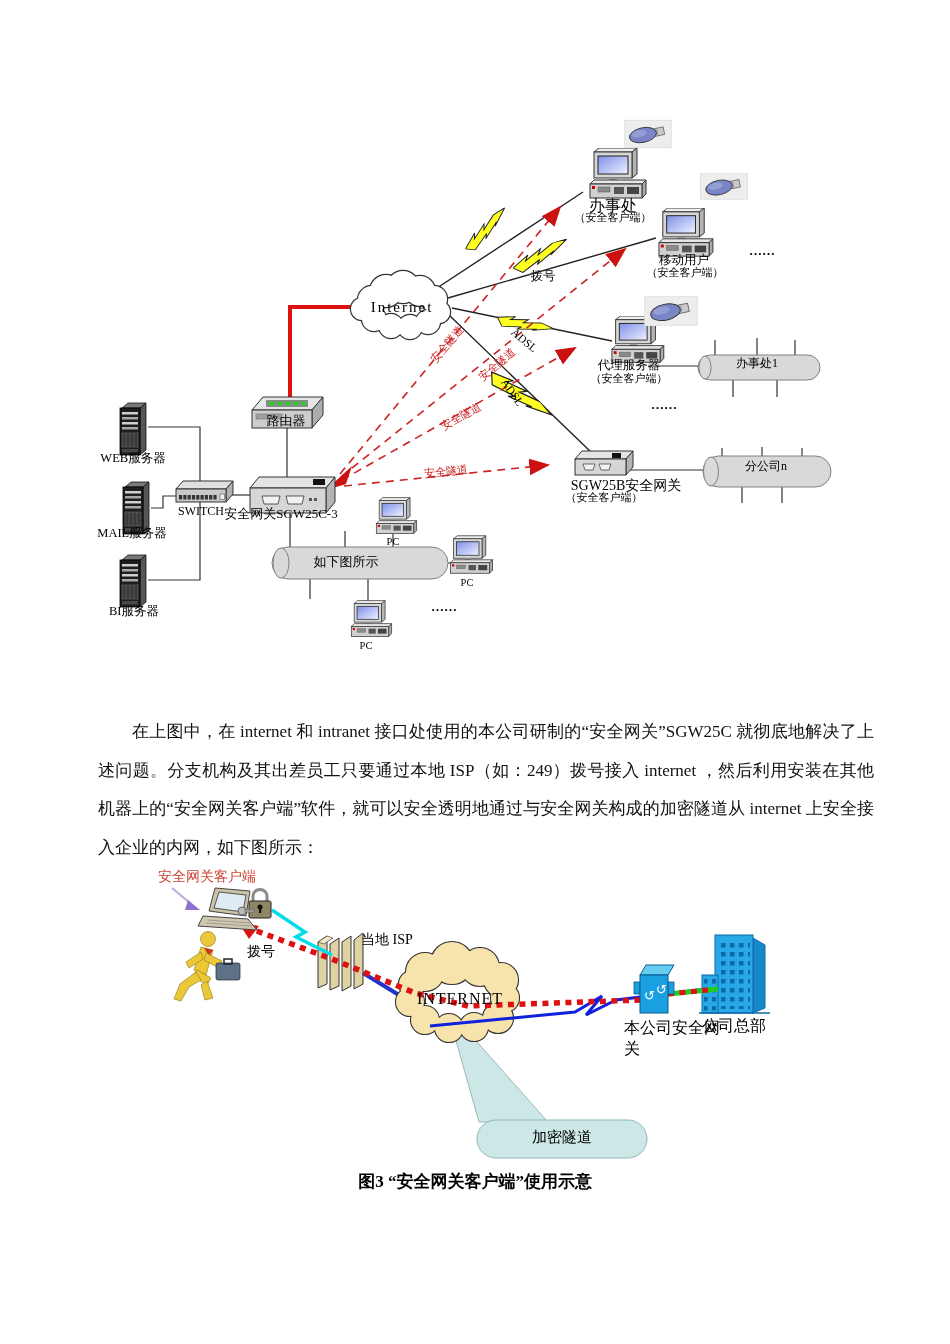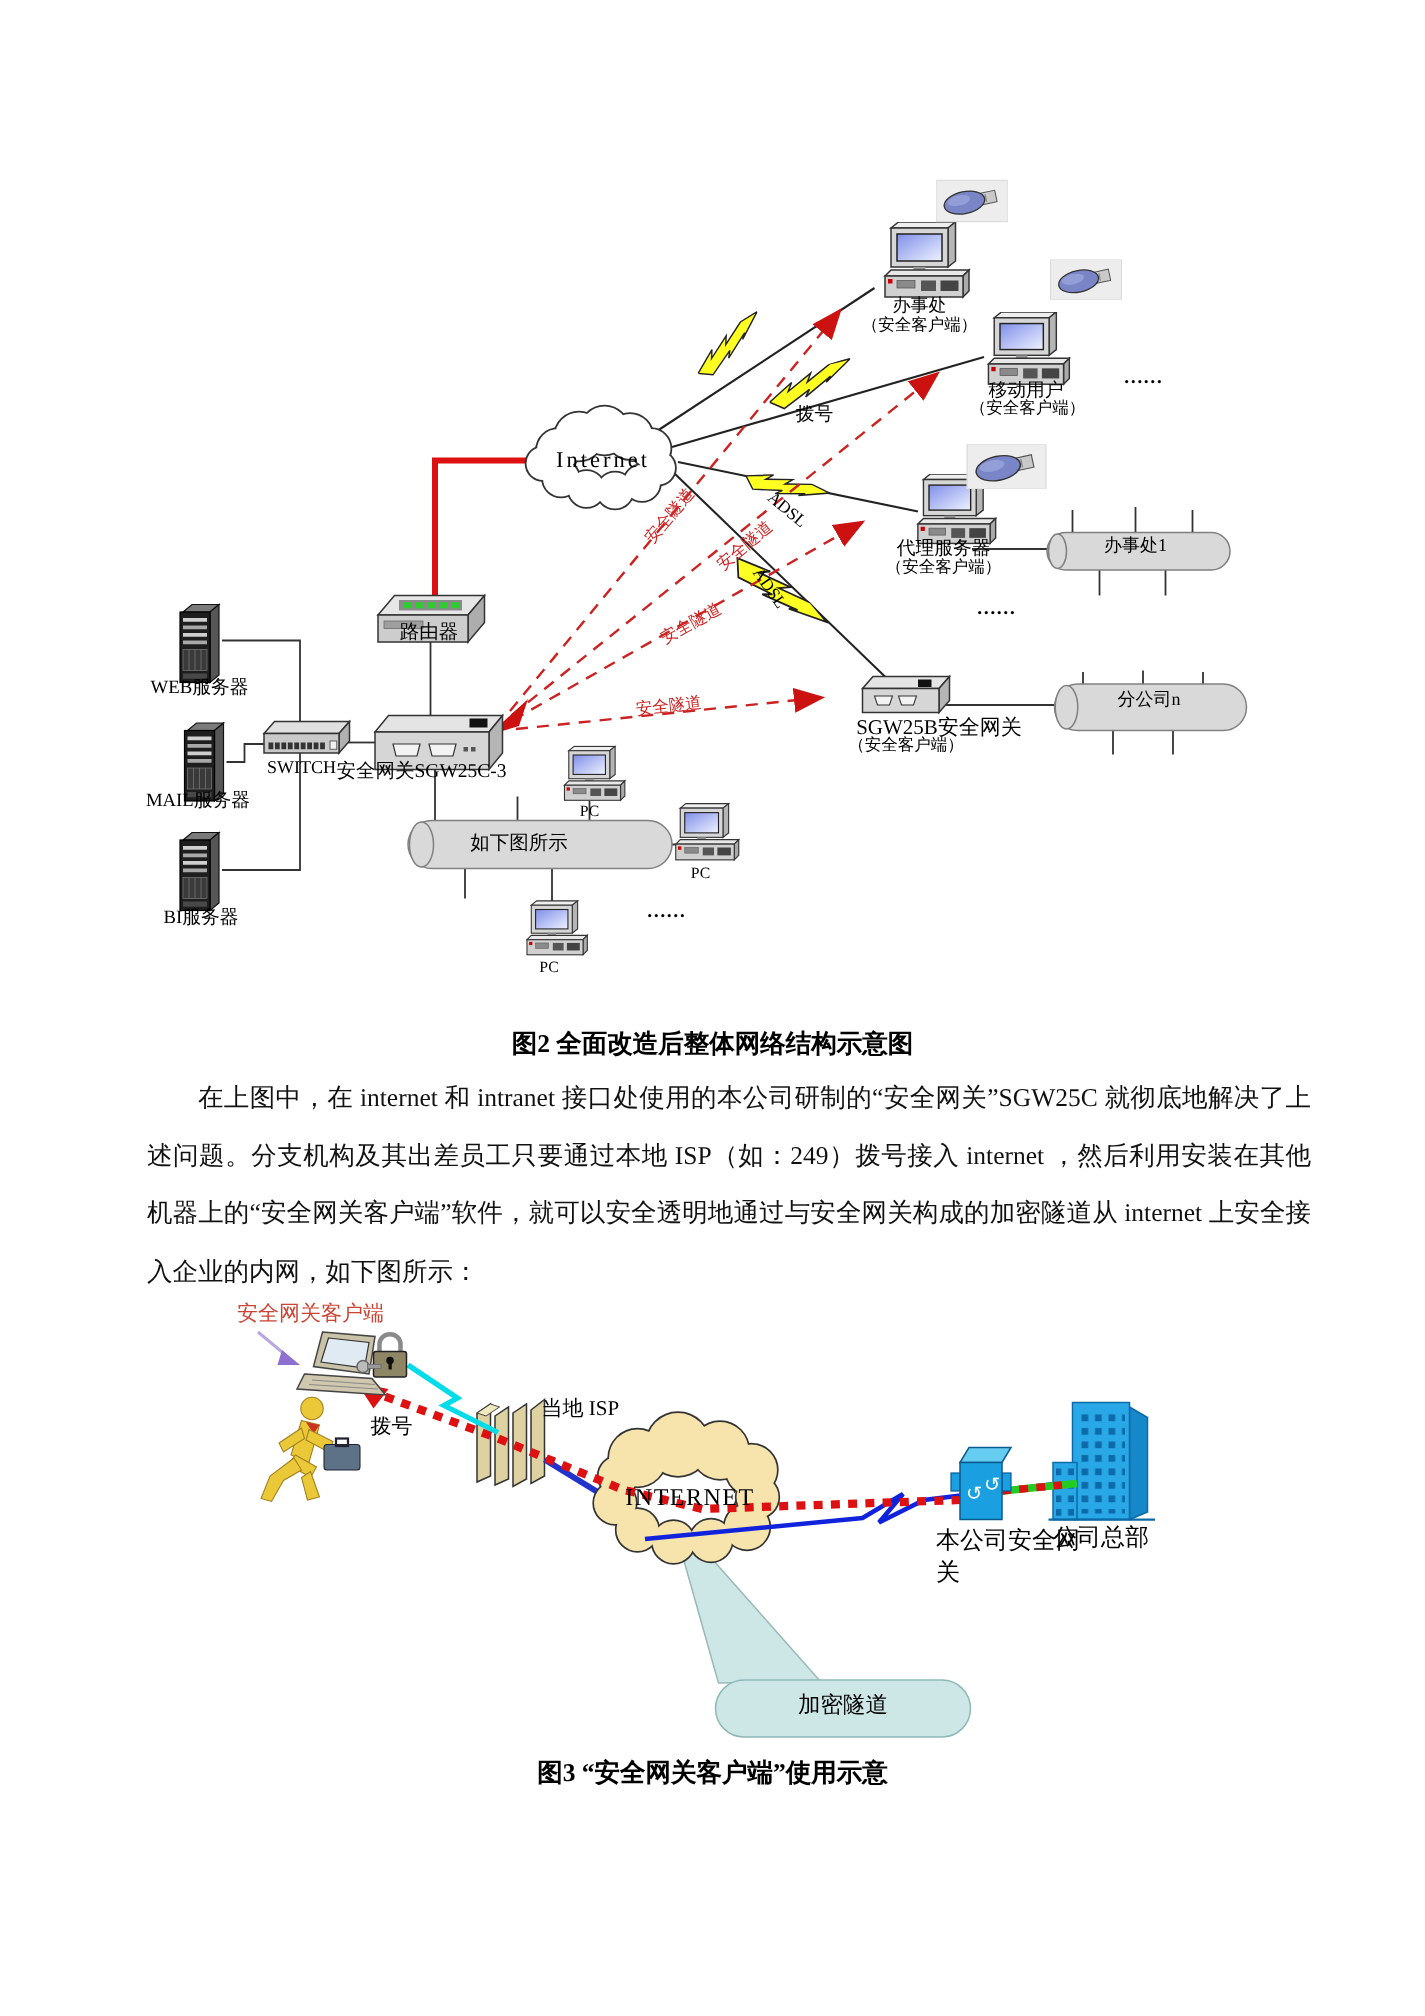--- a/index.html
+++ b/index.html
@@ -237,21 +237,21 @@
     </svg>
 
     <div class="lbl c" style="left:402px;top:299px;font-size:15px;letter-spacing:2px;">Internet</div>
     <div class="lbl c" style="left:543px;top:269px;font-size:12.5px;">拨号</div>
     <div class="lbl c" style="left:524px;top:334px;font-size:11.5px;transform:translateX(-50%) rotate(40deg);">ADSL</div>
     <div class="lbl c" style="left:512px;top:386px;font-size:11.5px;transform:translateX(-50%) rotate(55deg);">ADSL</div>
     <div class="lbl c red" style="left:447px;top:338px;font-size:11px;transform:translateX(-50%) rotate(-50deg);">安全隧道</div>
     <div class="lbl c red" style="left:497px;top:358px;font-size:11px;transform:translateX(-50%) rotate(-40deg);">安全隧道</div>
     <div class="lbl c red" style="left:461px;top:410px;font-size:11px;transform:translateX(-50%) rotate(-29deg);">安全隧道</div>
     <div class="lbl c red" style="left:446px;top:465px;font-size:11px;transform:translateX(-50%) rotate(-6deg);">安全隧道</div>
-    <div class="lbl c" style="left:613px;top:197px;font-size:12px;">办事处</div>
+    <div class="lbl c" style="left:613px;top:197px;font-size:16px;">办事处</div>
     <div class="lbl c" style="left:613px;top:211px;font-size:11px;">（安全客户端）</div>
     <div class="lbl c" style="left:684px;top:253px;font-size:12.5px;">移动用户</div>
     <div class="lbl c" style="left:685px;top:266px;font-size:11px;">（安全客户端）</div>
     <div class="lbl c" style="left:629px;top:358px;font-size:12.5px;">代理服务器</div>
     <div class="lbl c" style="left:629px;top:372px;font-size:11px;">（安全客户端）</div>
     <div class="lbl c" style="left:604px;top:478px;font-size:14px;margin-left:22px;">SGW25B安全网关</div>
     <div class="lbl c" style="left:604px;top:491px;font-size:11px;">（安全客户端）</div>
     <div class="lbl c" style="left:757px;top:357px;font-size:12px;">办事处1</div>
     <div class="lbl c" style="left:766px;top:460px;font-size:12px;">分公司n</div>
     <div class="lbl c" style="left:286px;top:414px;font-size:13px;">路由器</div>
@@ -262,21 +262,20 @@
     <div class="lbl c" style="left:134px;top:604px;font-size:12.5px;">BI服务器</div>
     <div class="lbl c" style="left:346px;top:555px;font-size:13px;">如下图所示</div>
     <div class="lbl c" style="left:393px;top:536px;font-size:10.5px;">PC</div>
     <div class="lbl c" style="left:467px;top:577px;font-size:10.5px;">PC</div>
     <div class="lbl c" style="left:366px;top:640px;font-size:10.5px;">PC</div>
     <div class="lbl c" style="left:762px;top:244px;font-size:13px;font-weight:bold;">……</div>
     <div class="lbl c" style="left:664px;top:398px;font-size:13px;font-weight:bold;">……</div>
     <div class="lbl c" style="left:444px;top:600px;font-size:13px;font-weight:bold;">……</div>
   </div>
 
-  <div class="caption" style="top:684px;">图2 全面改造后整体网络结构示意图</div>
 
   <div class="para">在上图中，在 internet 和 intranet 接口处使用的本公司研制的“安全网关”SGW25C 就彻底地解决了上述问题。分支机构及其出差员工只要通过本地 ISP（如：249）拨号接入 internet ，然后利用安装在其他机器上的“安全网关客户端”软件，就可以安全透明地通过与安全网关构成的加密隧道从 internet 上安全接入企业的内网，如下图所示：</div>
 
   <div class="d2">
     <svg width="950" height="310" viewBox="0 0 950 310">
       <defs>
         <pattern id="winp" width="9" height="9" patternUnits="userSpaceOnUse">
           <rect x="1" y="2" width="4.5" height="4.5" fill="#0d6aa8"></rect>
         </pattern>
       </defs>

